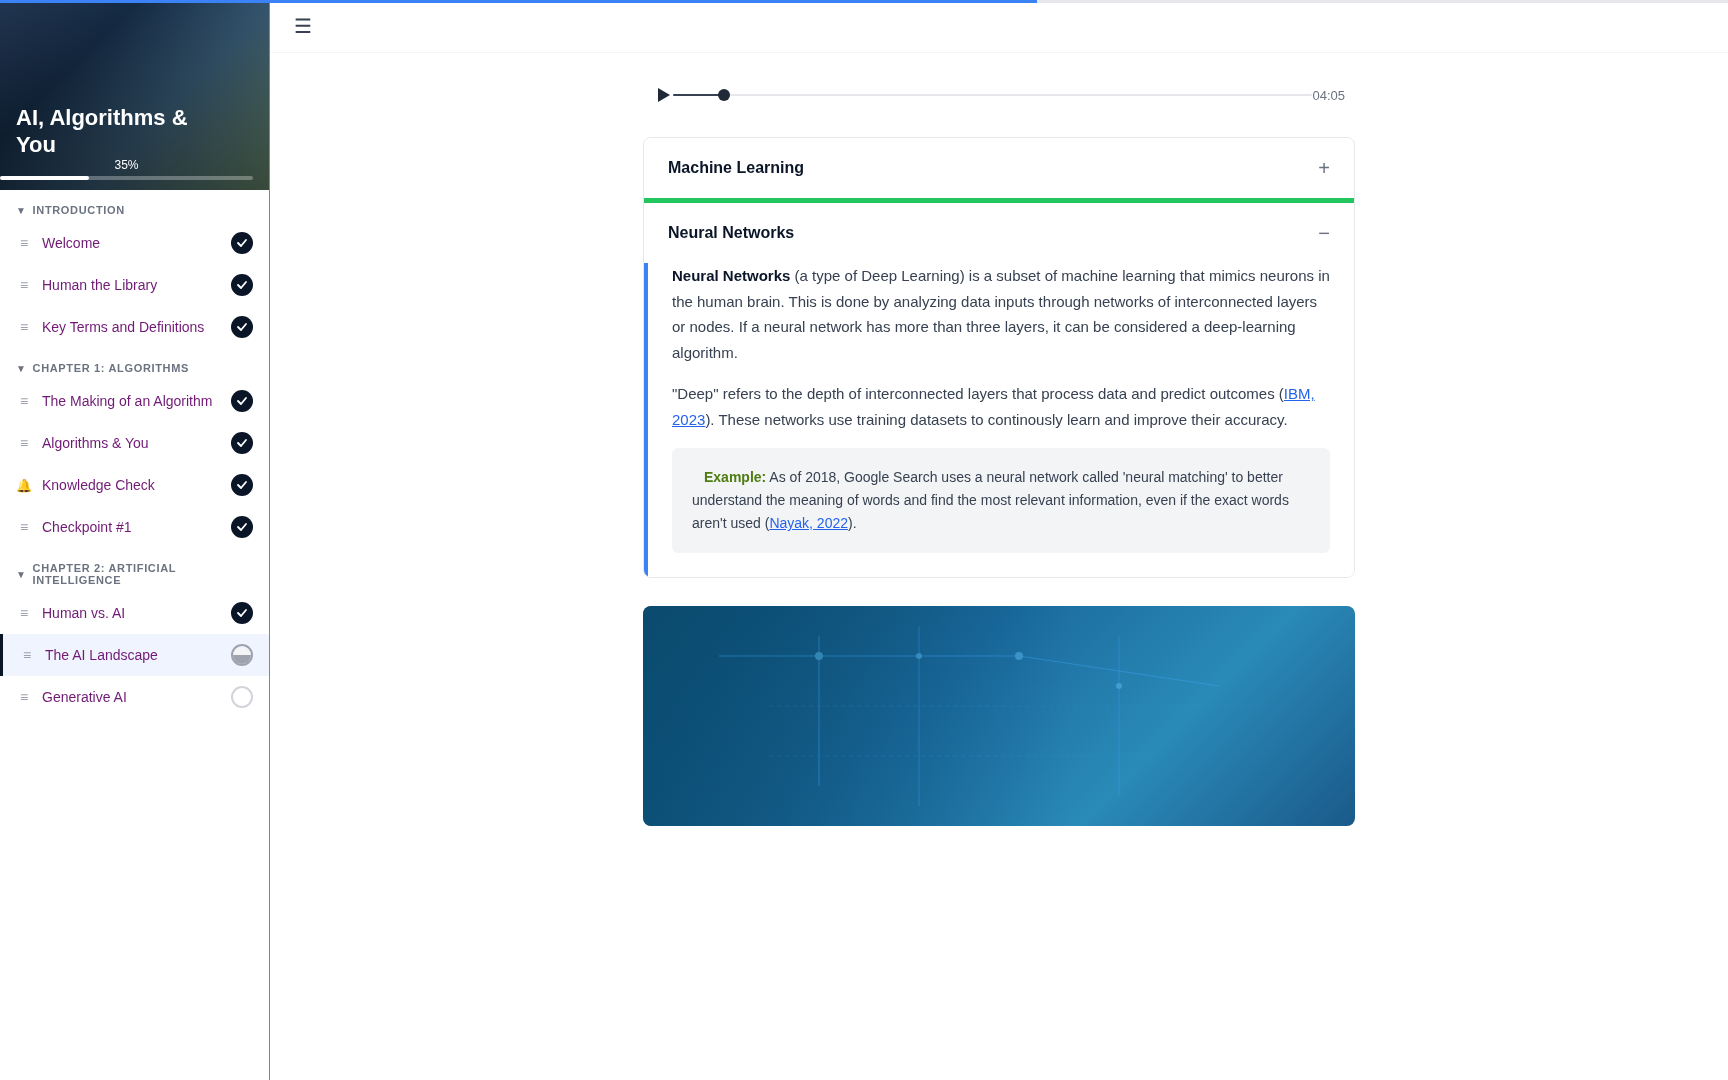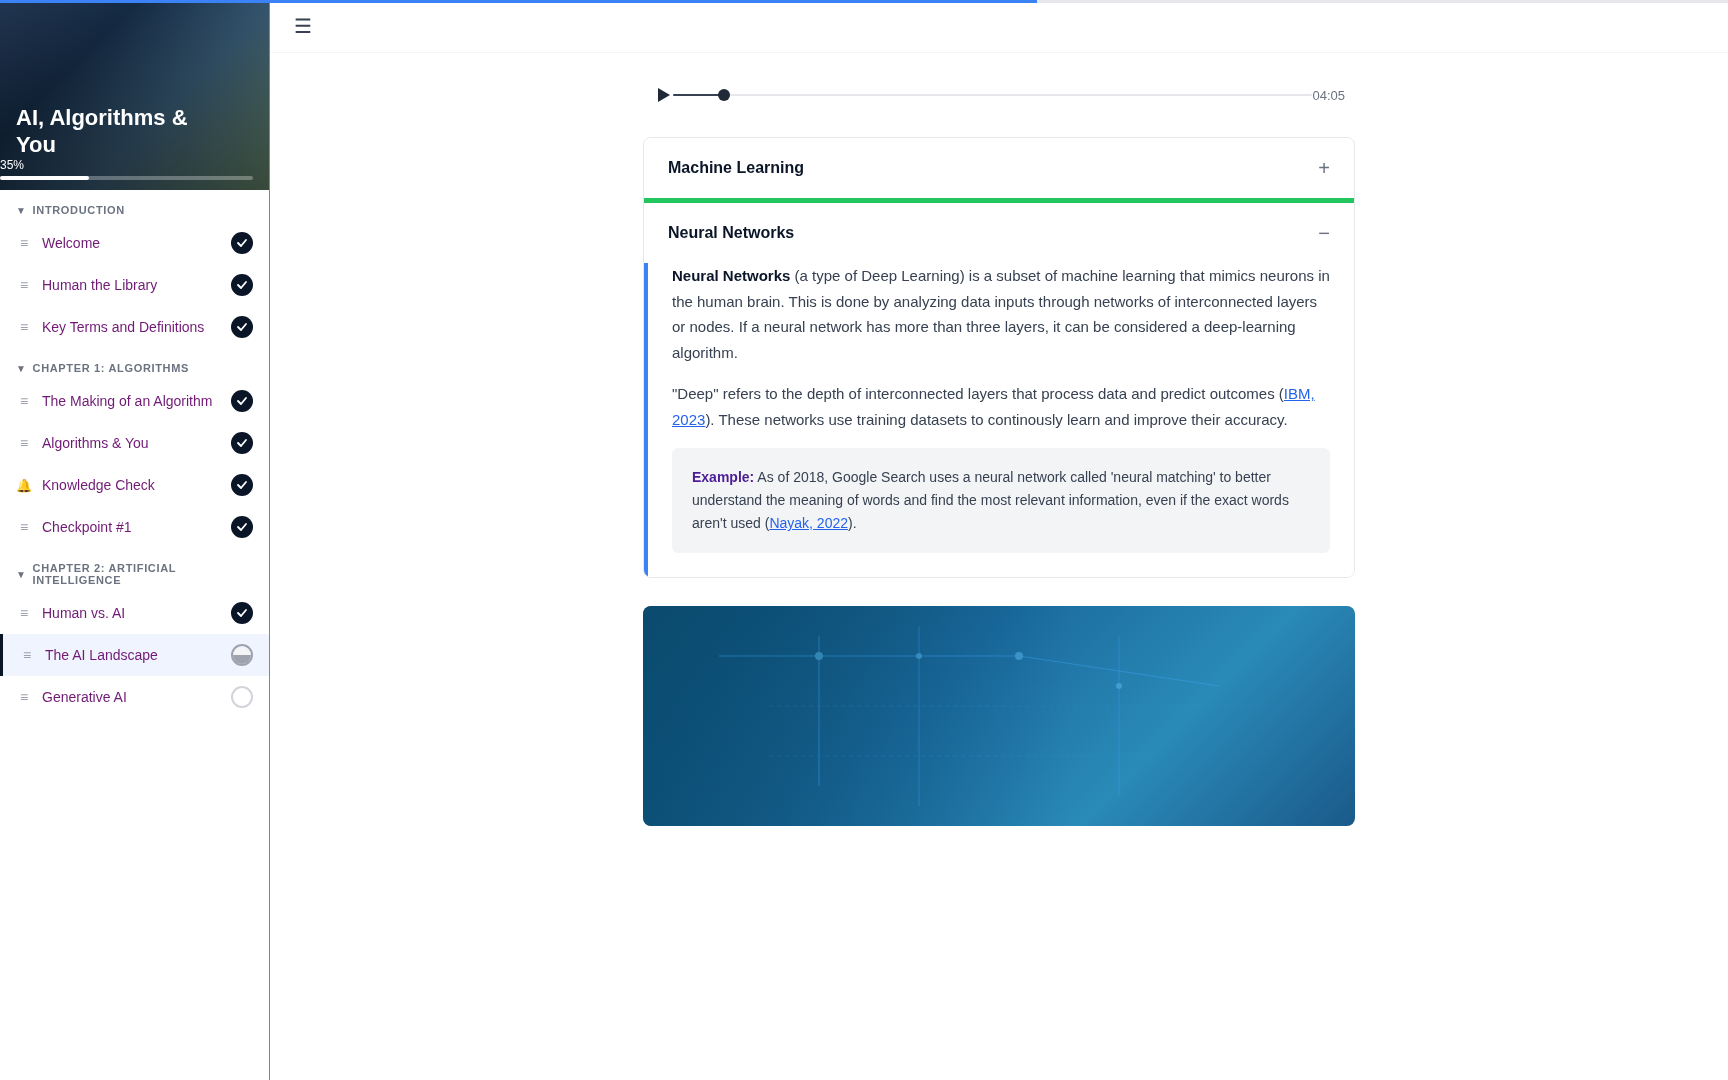--- a/index.html
+++ b/index.html
@@ -45,20 +45,21 @@
       font-size: 22px;
       font-weight: 700;
       line-height: 1.2;
     }
 
     .sidebar-hero-progress {
       position: absolute;
       bottom: 10px;
       left: 0;
       right: 16px;
+      text-align: center;
     }
 
     .sidebar-hero-progress-label {
       color: #fff;
       font-size: 12px;
       margin-bottom: 4px;
     }
 
     .sidebar-hero-progress-bar-bg {
       height: 4px;
@@ -323,21 +324,21 @@
       padding: 18px 20px;
       margin-top: 16px;
     }
 
     .example-box-text {
       font-size: 14px;
       color: #374151;
       line-height: 1.65;
     }
 
-    .example-box-text strong { font-weight: 700; color: #4c1d95; }
+    .example-box-text strong { font-weight: 700; color: #4d7c0f; margin-left: 12px; }
     .example-box-text a { color: #2563eb; text-decoration: underline; }
 
     
     .content-image {
       width: 100%;
       height: 220px;
       border-radius: 8px;
       margin-top: 28px;
       background: linear-gradient(135deg, #0a4a6e 0%, #1a6a9e 40%, #2a8ab8 70%, #1a5a8a 100%);
       position: relative;

